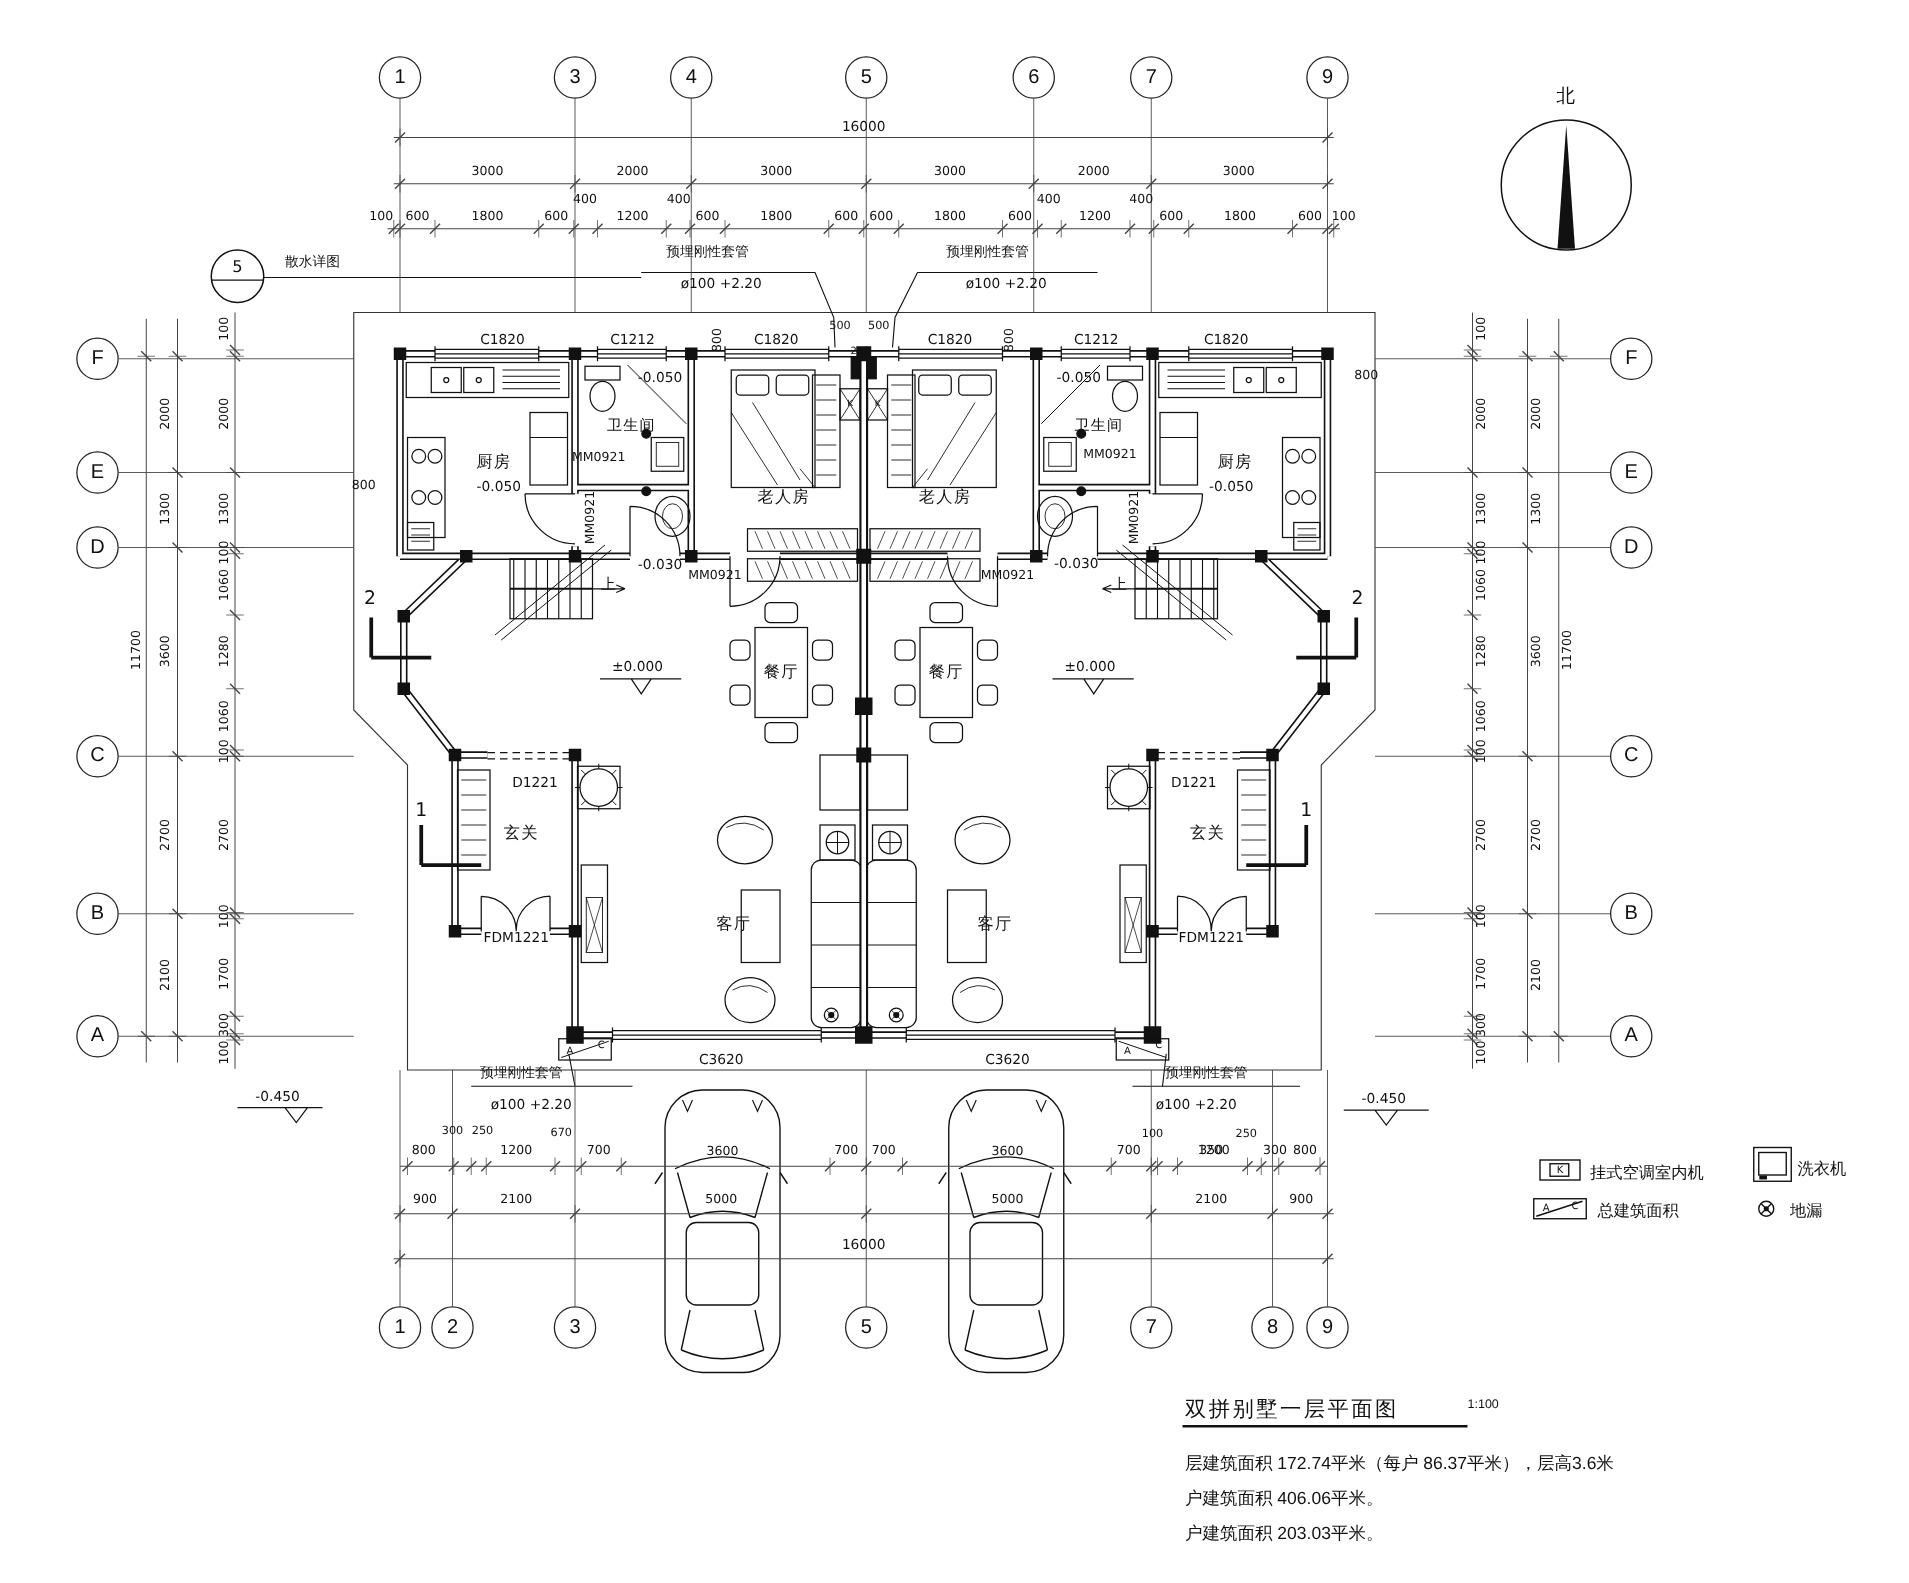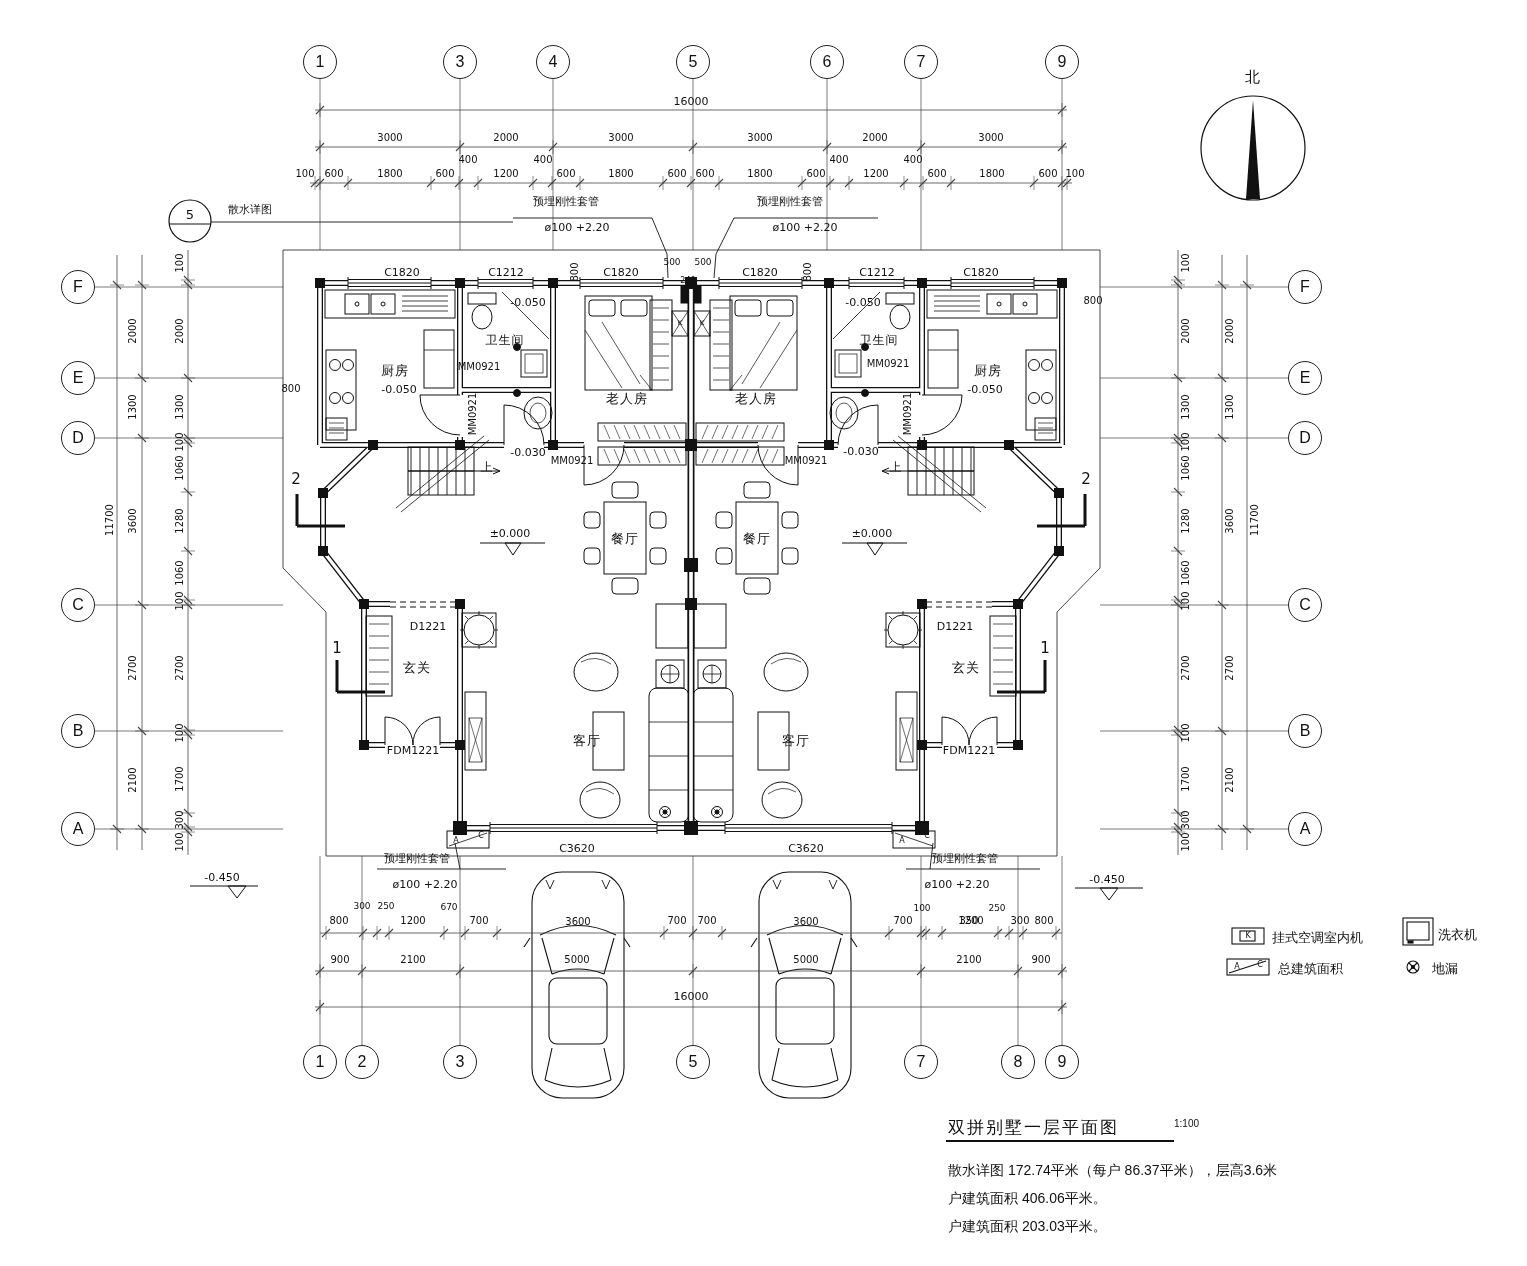--- a/index.html
+++ b/index.html
@@ -703,17 +703,17 @@
     </div>
 
 <span class="legend-label" style="left:1272px;top:929px">挂式空调室内机</span>
 <span class="legend-label" style="left:1438px;top:926px">洗衣机</span>
 <span class="legend-label" style="left:1278px;top:960px">总建筑面积</span>
 <span class="legend-label" style="left:1432px;top:960px">地漏</span>
 
 <div id="title-name">双拼别墅一层平面图</div>
 <div id="title-scale">1:100</div>
 <div id="title-underline"></div>
-<div class="title-note" style="top:1162px">散水详图 172.74平米（每户 86.37平米），层高3.6米</div>
+<div class="title-note" style="top:1162px">层建筑面积 172.74平米（每户 86.37平米），层高3.6米</div>
 <div class="title-note" style="top:1190px">户建筑面积 406.06平米。</div>
 <div class="title-note" style="top:1218px">户建筑面积 203.03平米。</div>
 
 </div>
 
 </body></html>

